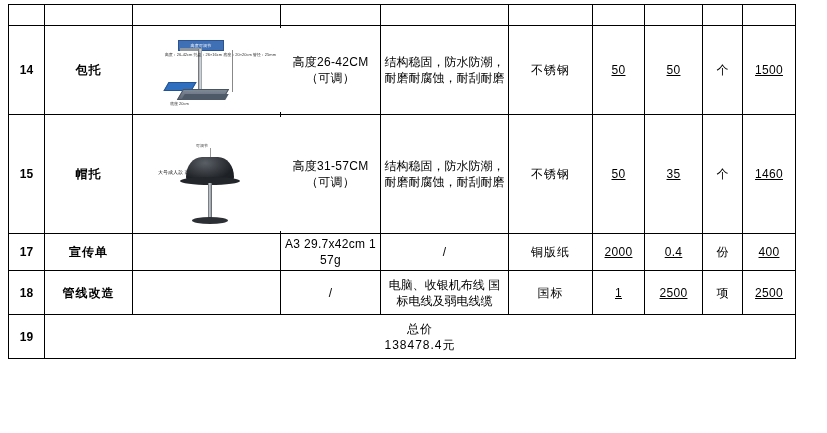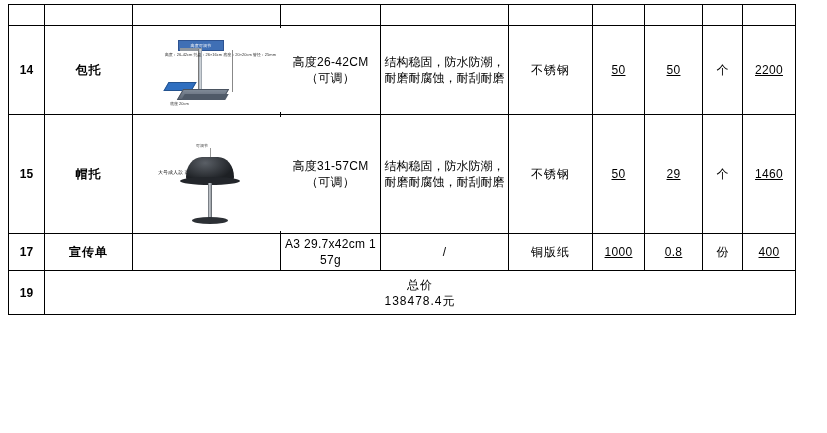--- a/index.html
+++ b/index.html
@@ -217,21 +217,21 @@
 管径：25mm</div>
             <div class="f1-dimbot">底座 20cm</div>
           </div>
         </td>
         <td class="spec">高度26-42CM（可调）</td>
         <td>结构稳固，防水防潮，耐磨耐腐蚀，耐刮耐磨</td>
         <td class="mat">不锈钢</td>
         <td class="num">50</td>
         <td class="num">50</td>
         <td>个</td>
-        <td class="num">2200</td>
+        <td class="num">1500</td>
       </tr>
 
       <tr class="r15">
         <td class="idx">15</td>
         <td class="name">帽托</td>
         <td class="imgcell">
           <div class="fig fig2">
             <div class="f2-toptxt">可调节</div>
             <div class="f2-tline"></div>
             <div class="f2-ltxt">大号成人款
@@ -239,39 +239,51 @@
             <div class="f2-dome"></div>
             <div class="f2-brim"></div>
             <div class="f2-pole"></div>
             <div class="f2-foot"></div>
           </div>
         </td>
         <td class="spec">高度31-57CM（可调）</td>
         <td>结构稳固，防水防潮，耐磨耐腐蚀，耐刮耐磨</td>
         <td class="mat">不锈钢</td>
         <td class="num">50</td>
-        <td class="num">29</td>
+        <td class="num">35</td>
         <td>个</td>
         <td class="num">1460</td>
       </tr>
 
 
       <tr class="r17">
         <td class="idx">17</td>
         <td class="name">宣传单</td>
         <td></td>
         <td class="spec">A3  29.7x42cm 157g</td>
         <td>/</td>
         <td class="mat">铜版纸</td>
-        <td class="num">1000</td>
-        <td class="num">0.8</td>
+        <td class="num">2000</td>
+        <td class="num">0.4</td>
         <td>份</td>
         <td class="num">400</td>
       </tr>
 
+      <tr class="r18">
+        <td class="idx">18</td>
+        <td class="name">管线改造</td>
+        <td></td>
+        <td class="spec">/</td>
+        <td>电脑、收银机布线 国标电线及弱电线缆</td>
+        <td class="mat">国标</td>
+        <td class="num">1</td>
+        <td class="num">2500</td>
+        <td>项</td>
+        <td class="num">2500</td>
+      </tr>
 
       <tr class="r19">
         <td class="idx">19</td>
         <td class="total" colspan="9">
           <span class="t-line">总价</span>
           <span class="t-line">138478.4元</span>
         </td>
       </tr>
     </tbody>
   </table>

